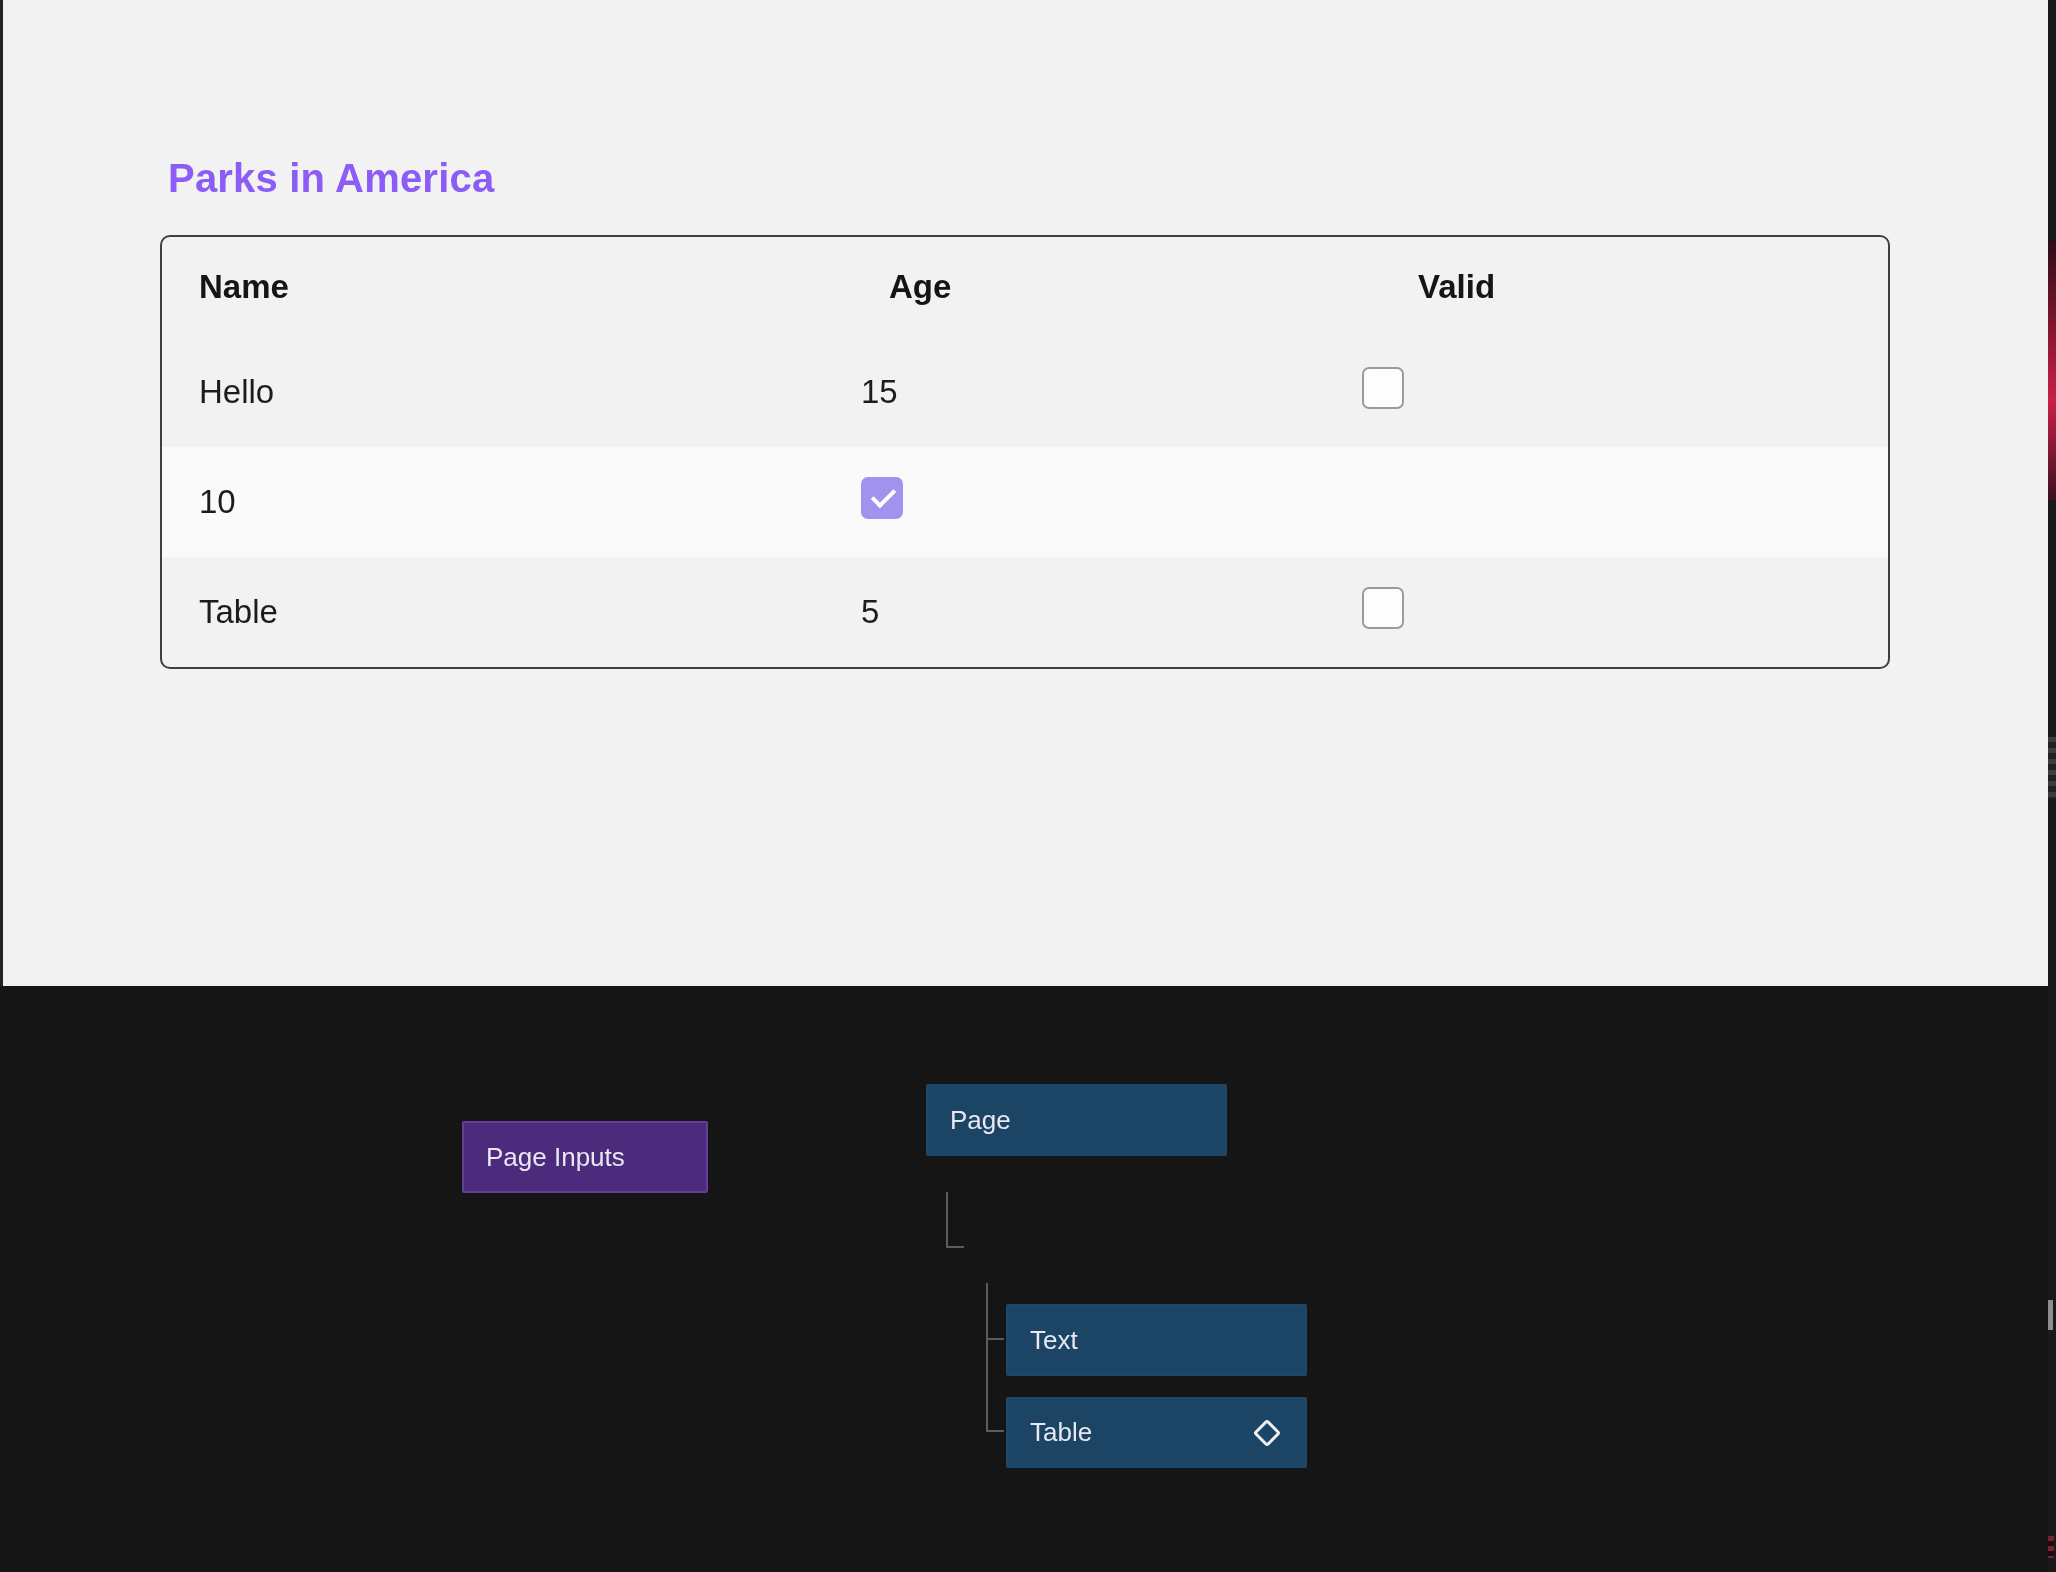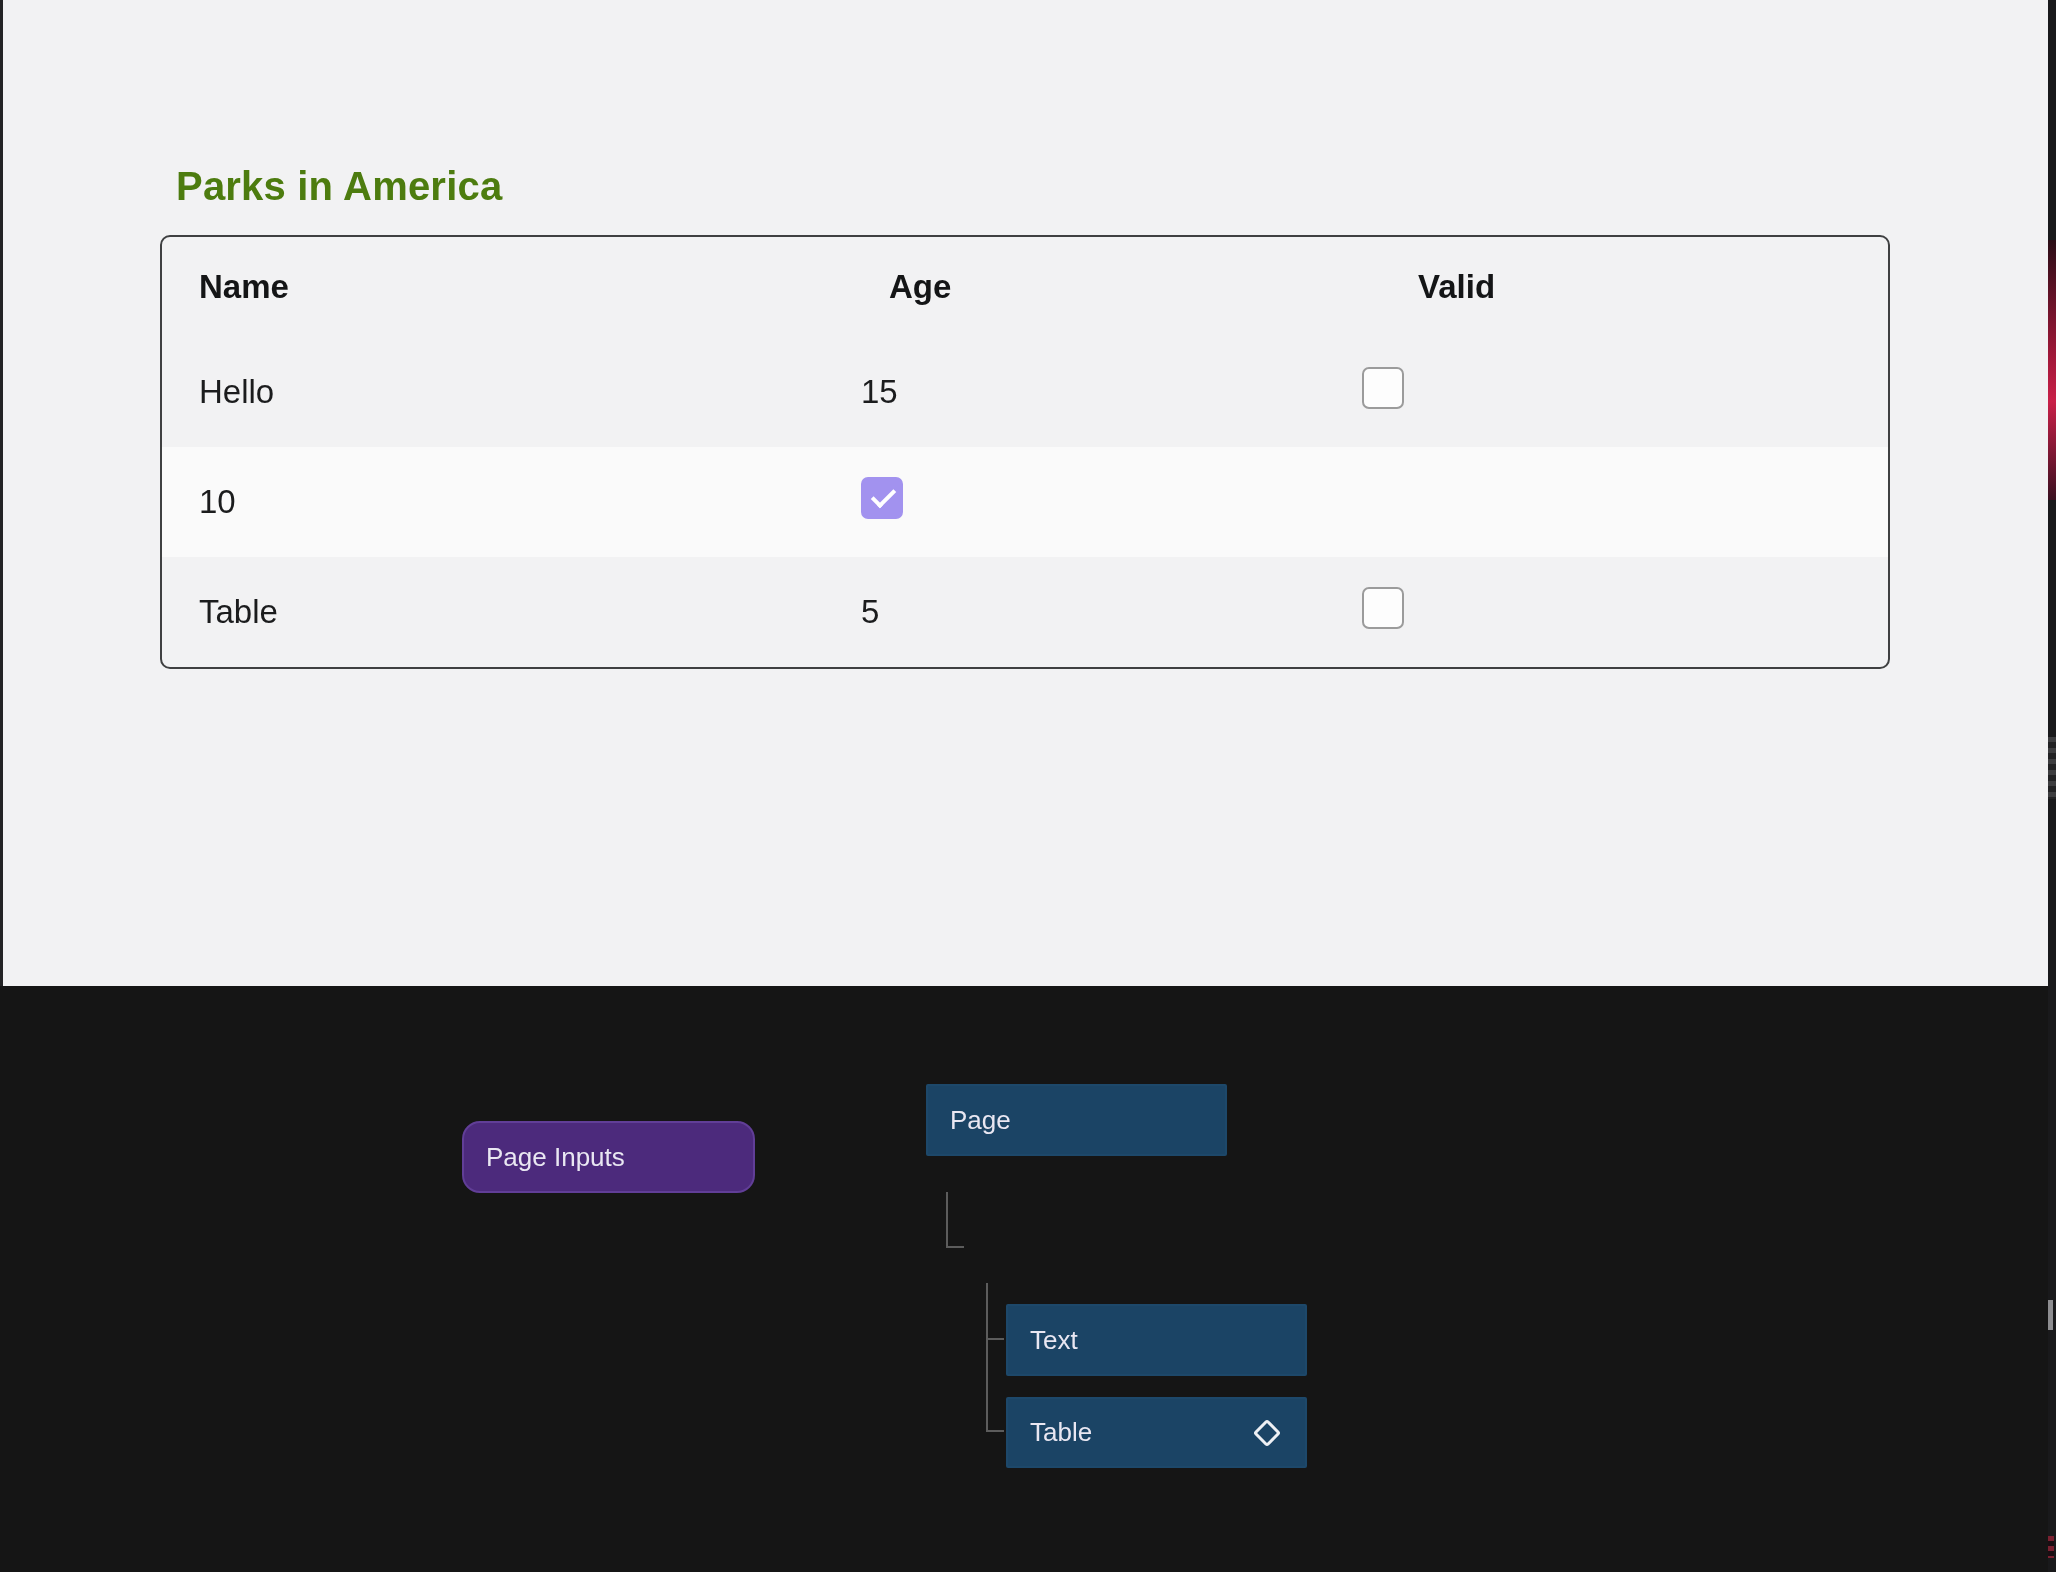--- a/index.html
+++ b/index.html
@@ -12,22 +12,22 @@
   .screen { position: relative; width: 2056px; height: 1572px; }
 
   
   .preview {
     position: absolute; left: 0; top: 0;
     width: 2048px; height: 986px;
     background: #f2f2f3;
   }
   .page-title {
     position: absolute; left: 160px; top: 148px;
-    margin: 16px;
-    font-size: 40px; font-weight: 700; color: #4d7c0f;
+    margin: 8px;
+    font-size: 40px; font-weight: 700; color: #8b5cf6;
     letter-spacing: 0.2px;
   }
   .parks-table {
     position: absolute; left: 160px; top: 235px;
     width: 1726px; height: 430px;
     border: 2px solid #3f4041;
     border-radius: 10px;
     background: #f2f2f3;
     overflow: hidden;
   }
@@ -155,21 +155,21 @@
         <div class="cell">
           <span class="checkbox"></span>
         </div>
       </div>
 
     </div>
   </section>
 
   <section class="graph"></section>
 
-  <div class="node node-purple" style="left: 462px; top: 1121px; width: 293px; height: 72px; background-color: rgb(76, 42, 124); border-radius: 18px;">
+  <div class="node node-purple" style="left: 462px; top: 1121px; width: 246px; height: 72px; background-color: rgb(76, 42, 124);">
     <span>Page Inputs</span>
   </div>
 
   <div class="node node-blue" style="left: 926px; top: 1084px; width: 301px; height: 72px; background-color: rgb(27, 68, 101);">
     <span>Page</span>
   </div>
 
   <div class="connector" style="left:946px; top:1192px; width:2px; height:56px;"></div>
   <div class="connector" style="left:946px; top:1246px; width:18px; height:2px;"></div>
 

